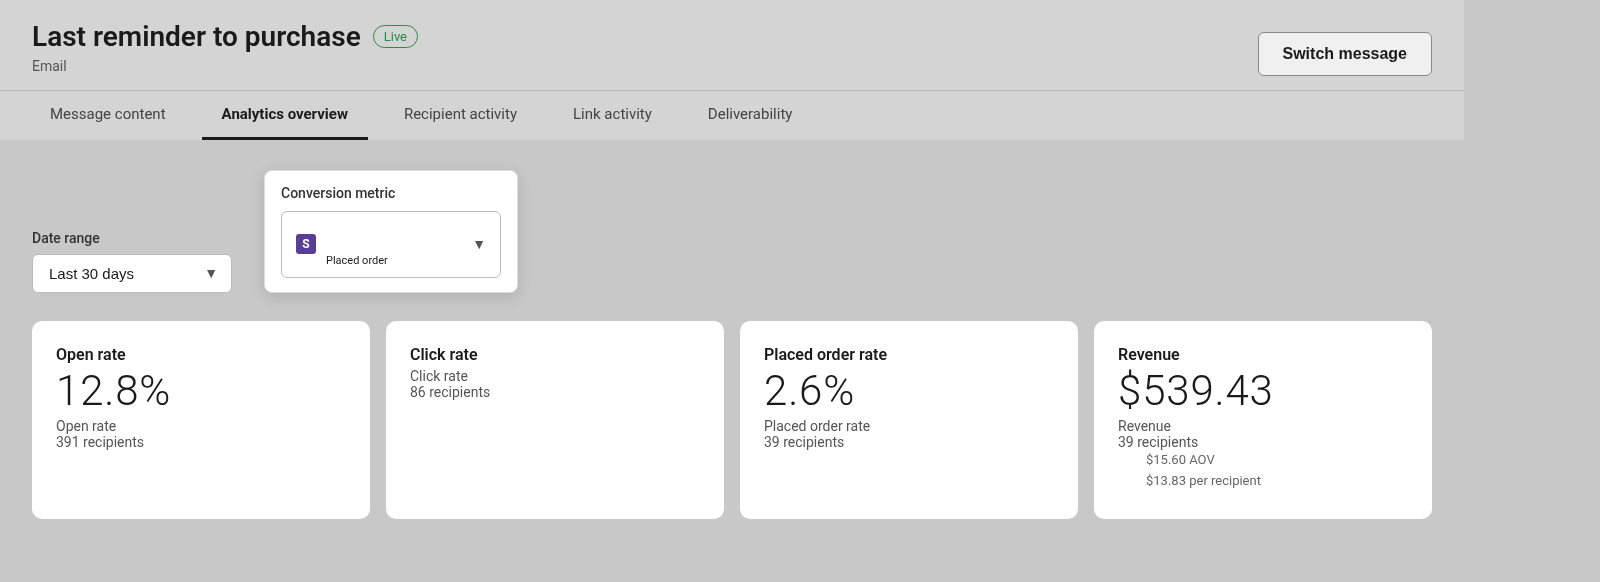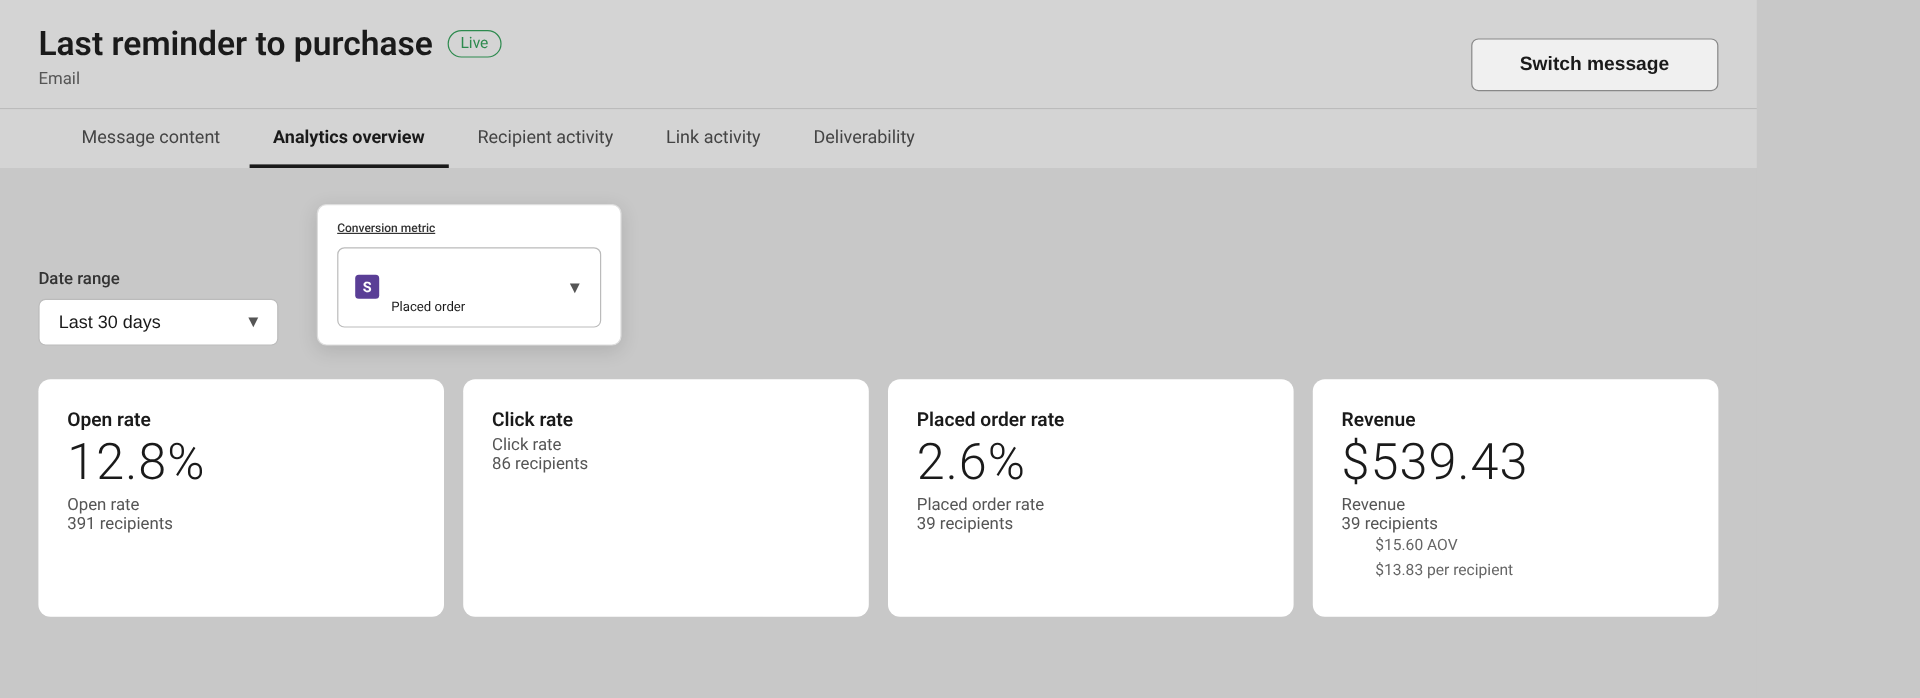--- a/index.html
+++ b/index.html
@@ -59,39 +59,39 @@
     }
 
     .subtitle {
       font-size: 14px;
       color: #555;
       margin-top: 4px;
       margin-bottom: 16px;
     }
 
     .switch-btn {
-      padding: 12px 40px;
+      padding: 12px 24px;
       background: #f0f0f0;
       border: 1.5px solid #888;
       border-radius: 6px;
       font-size: 16px;
       font-weight: 600;
       color: #1a1a1a;
       cursor: pointer;
       margin-top: 12px;
       white-space: nowrap;
       text-align: center;
     }
 
     
     .tabs {
       display: flex;
-      gap: 4px;
+      gap: 16px;
       background: #d4d4d4;
-      padding: 0 48px;
+      padding: 0 30px;
     }
 
     .tab {
       padding: 14px 20px;
       font-size: 15px;
       color: #444;
       cursor: pointer;
       border-bottom: 3px solid transparent;
       white-space: nowrap;
       font-weight: 400;
@@ -159,23 +159,22 @@
     
     .conversion-dropdown {
       background: #fff;
       border: 1.5px solid #ddd;
       border-radius: 8px;
       padding: 14px 16px;
       box-shadow: 0 4px 16px rgba(0,0,0,0.12);
     }
 
     .conversion-dropdown .control-label {
-      font-size: 10px;
+      font-size: 14px;
       margin-bottom: 10px;
-      text-decoration: underline;
     }
 
     .conversion-select-row {
       display: flex;
       align-items: center;
       gap: 10px;
       background: #fff;
       border: 1.5px solid #bbb;
       border-radius: 6px;
       padding: 10px 14px;

